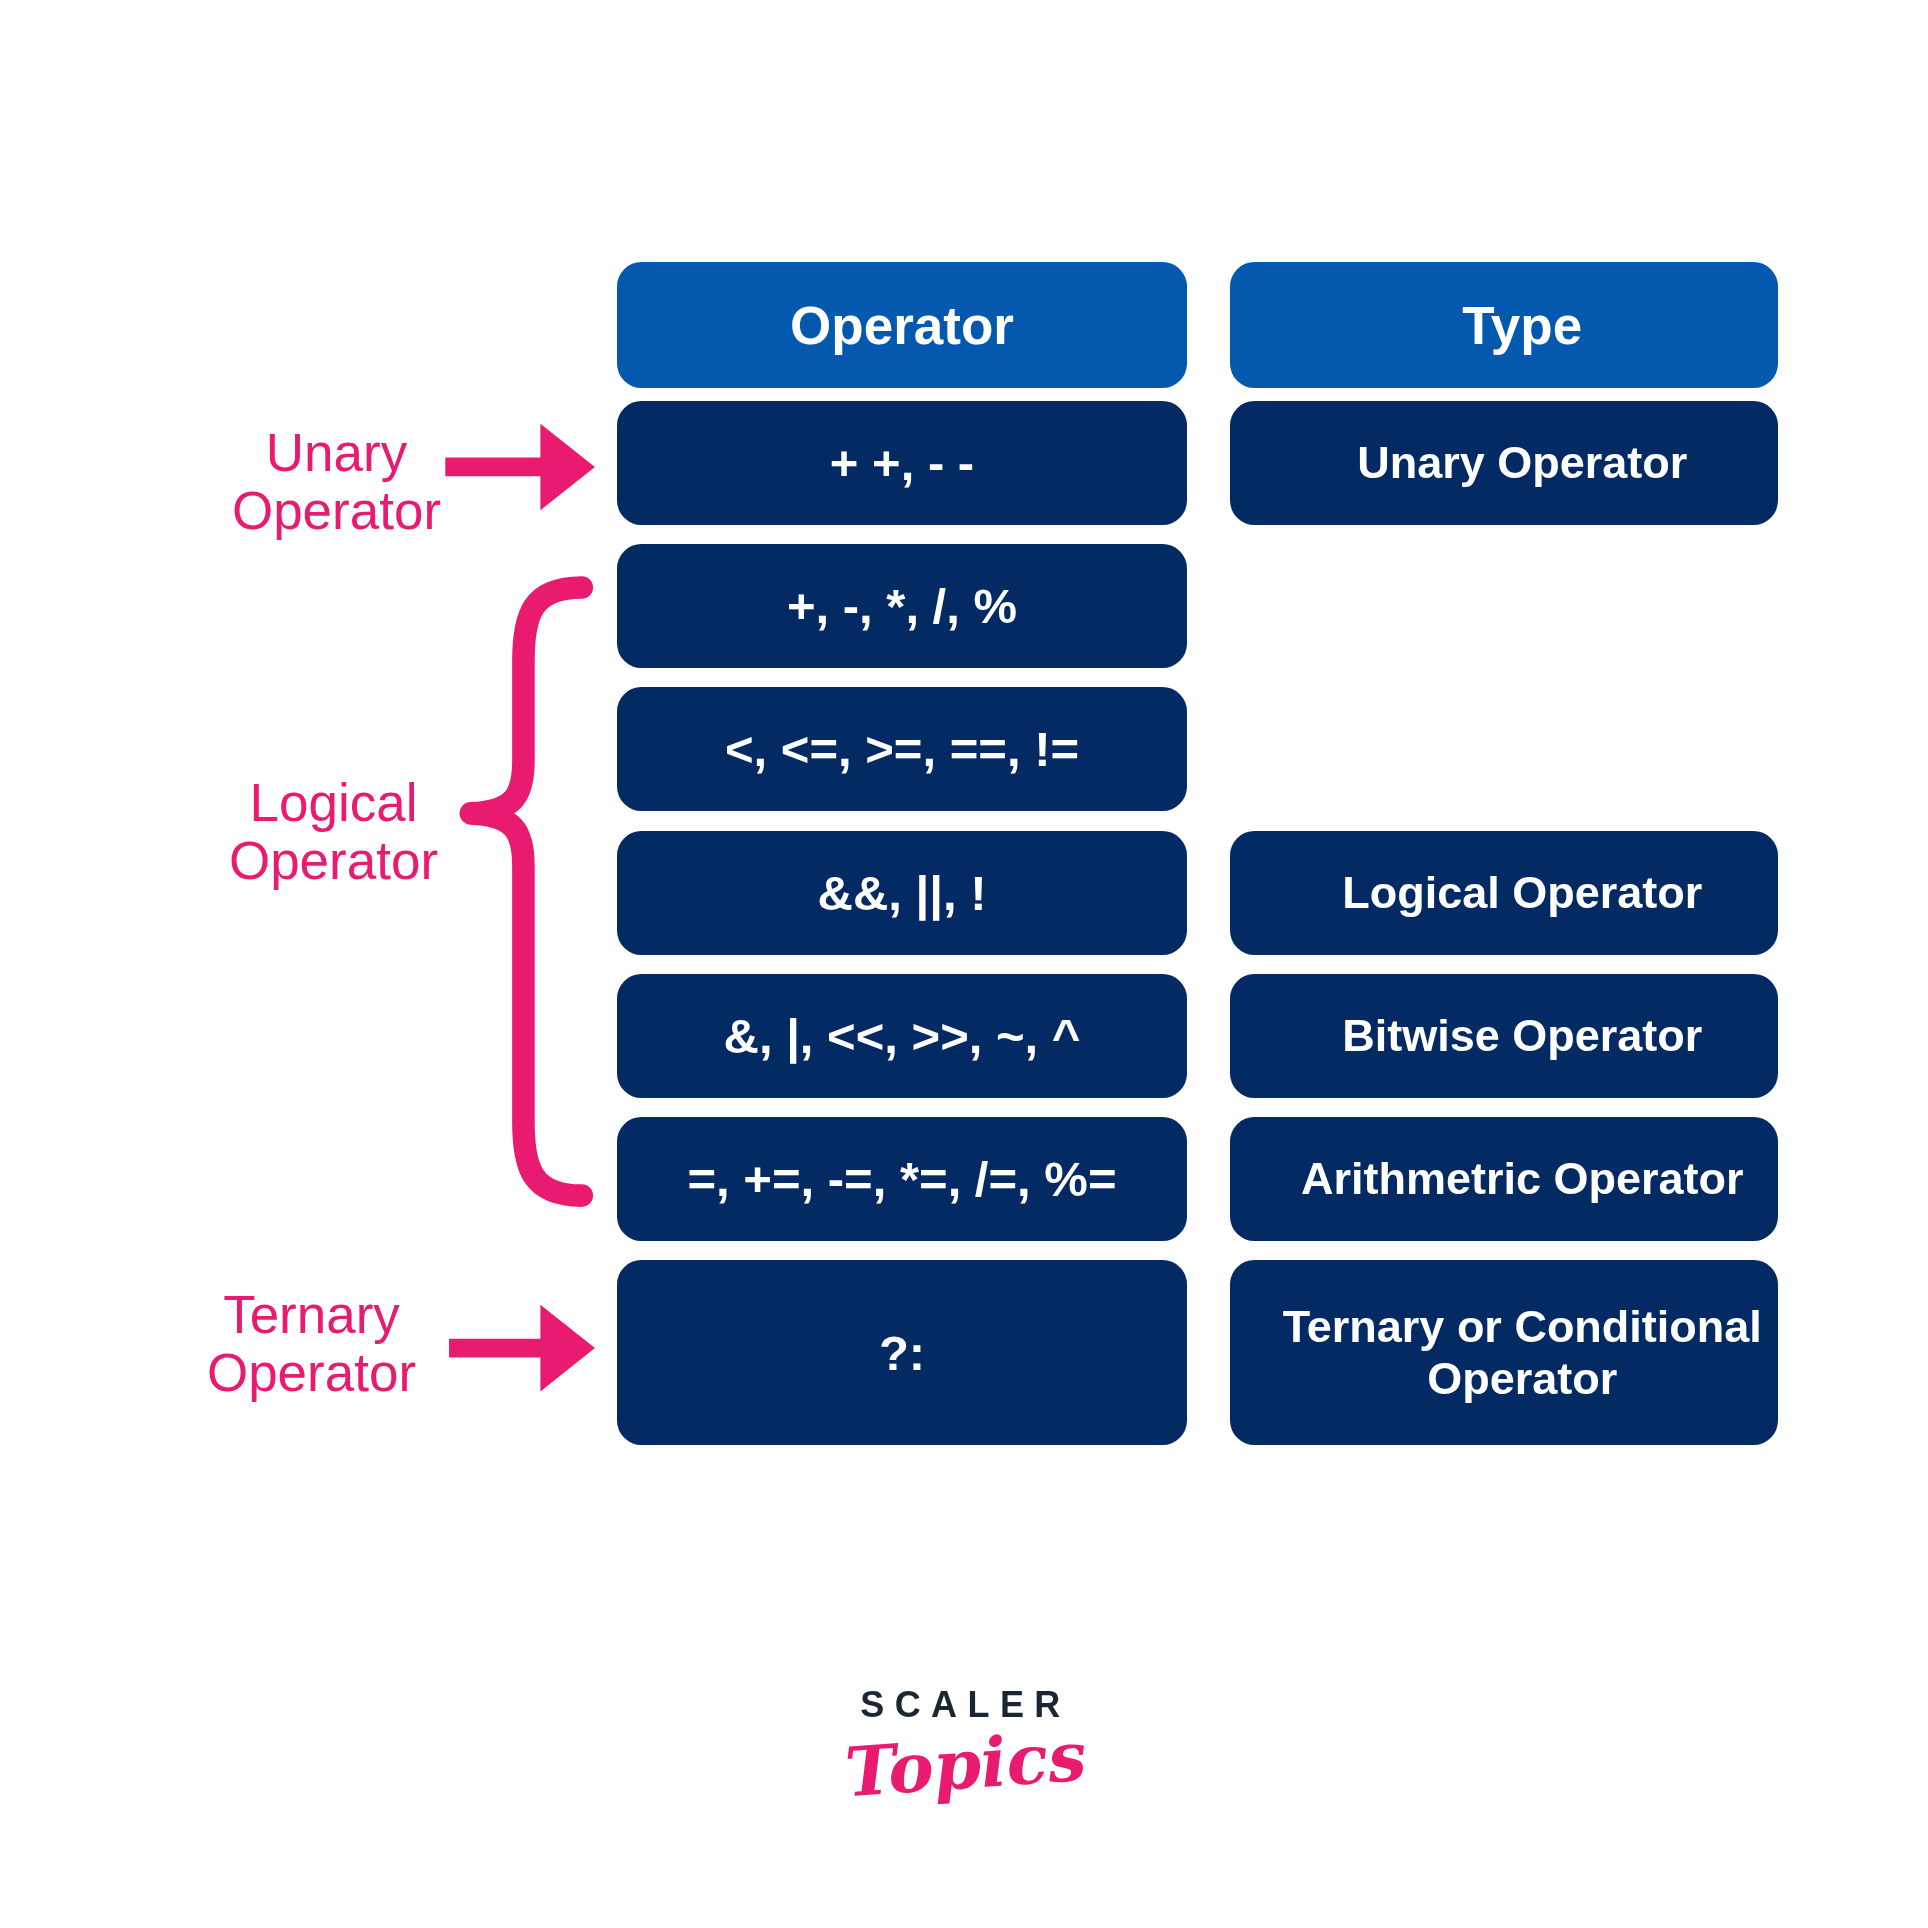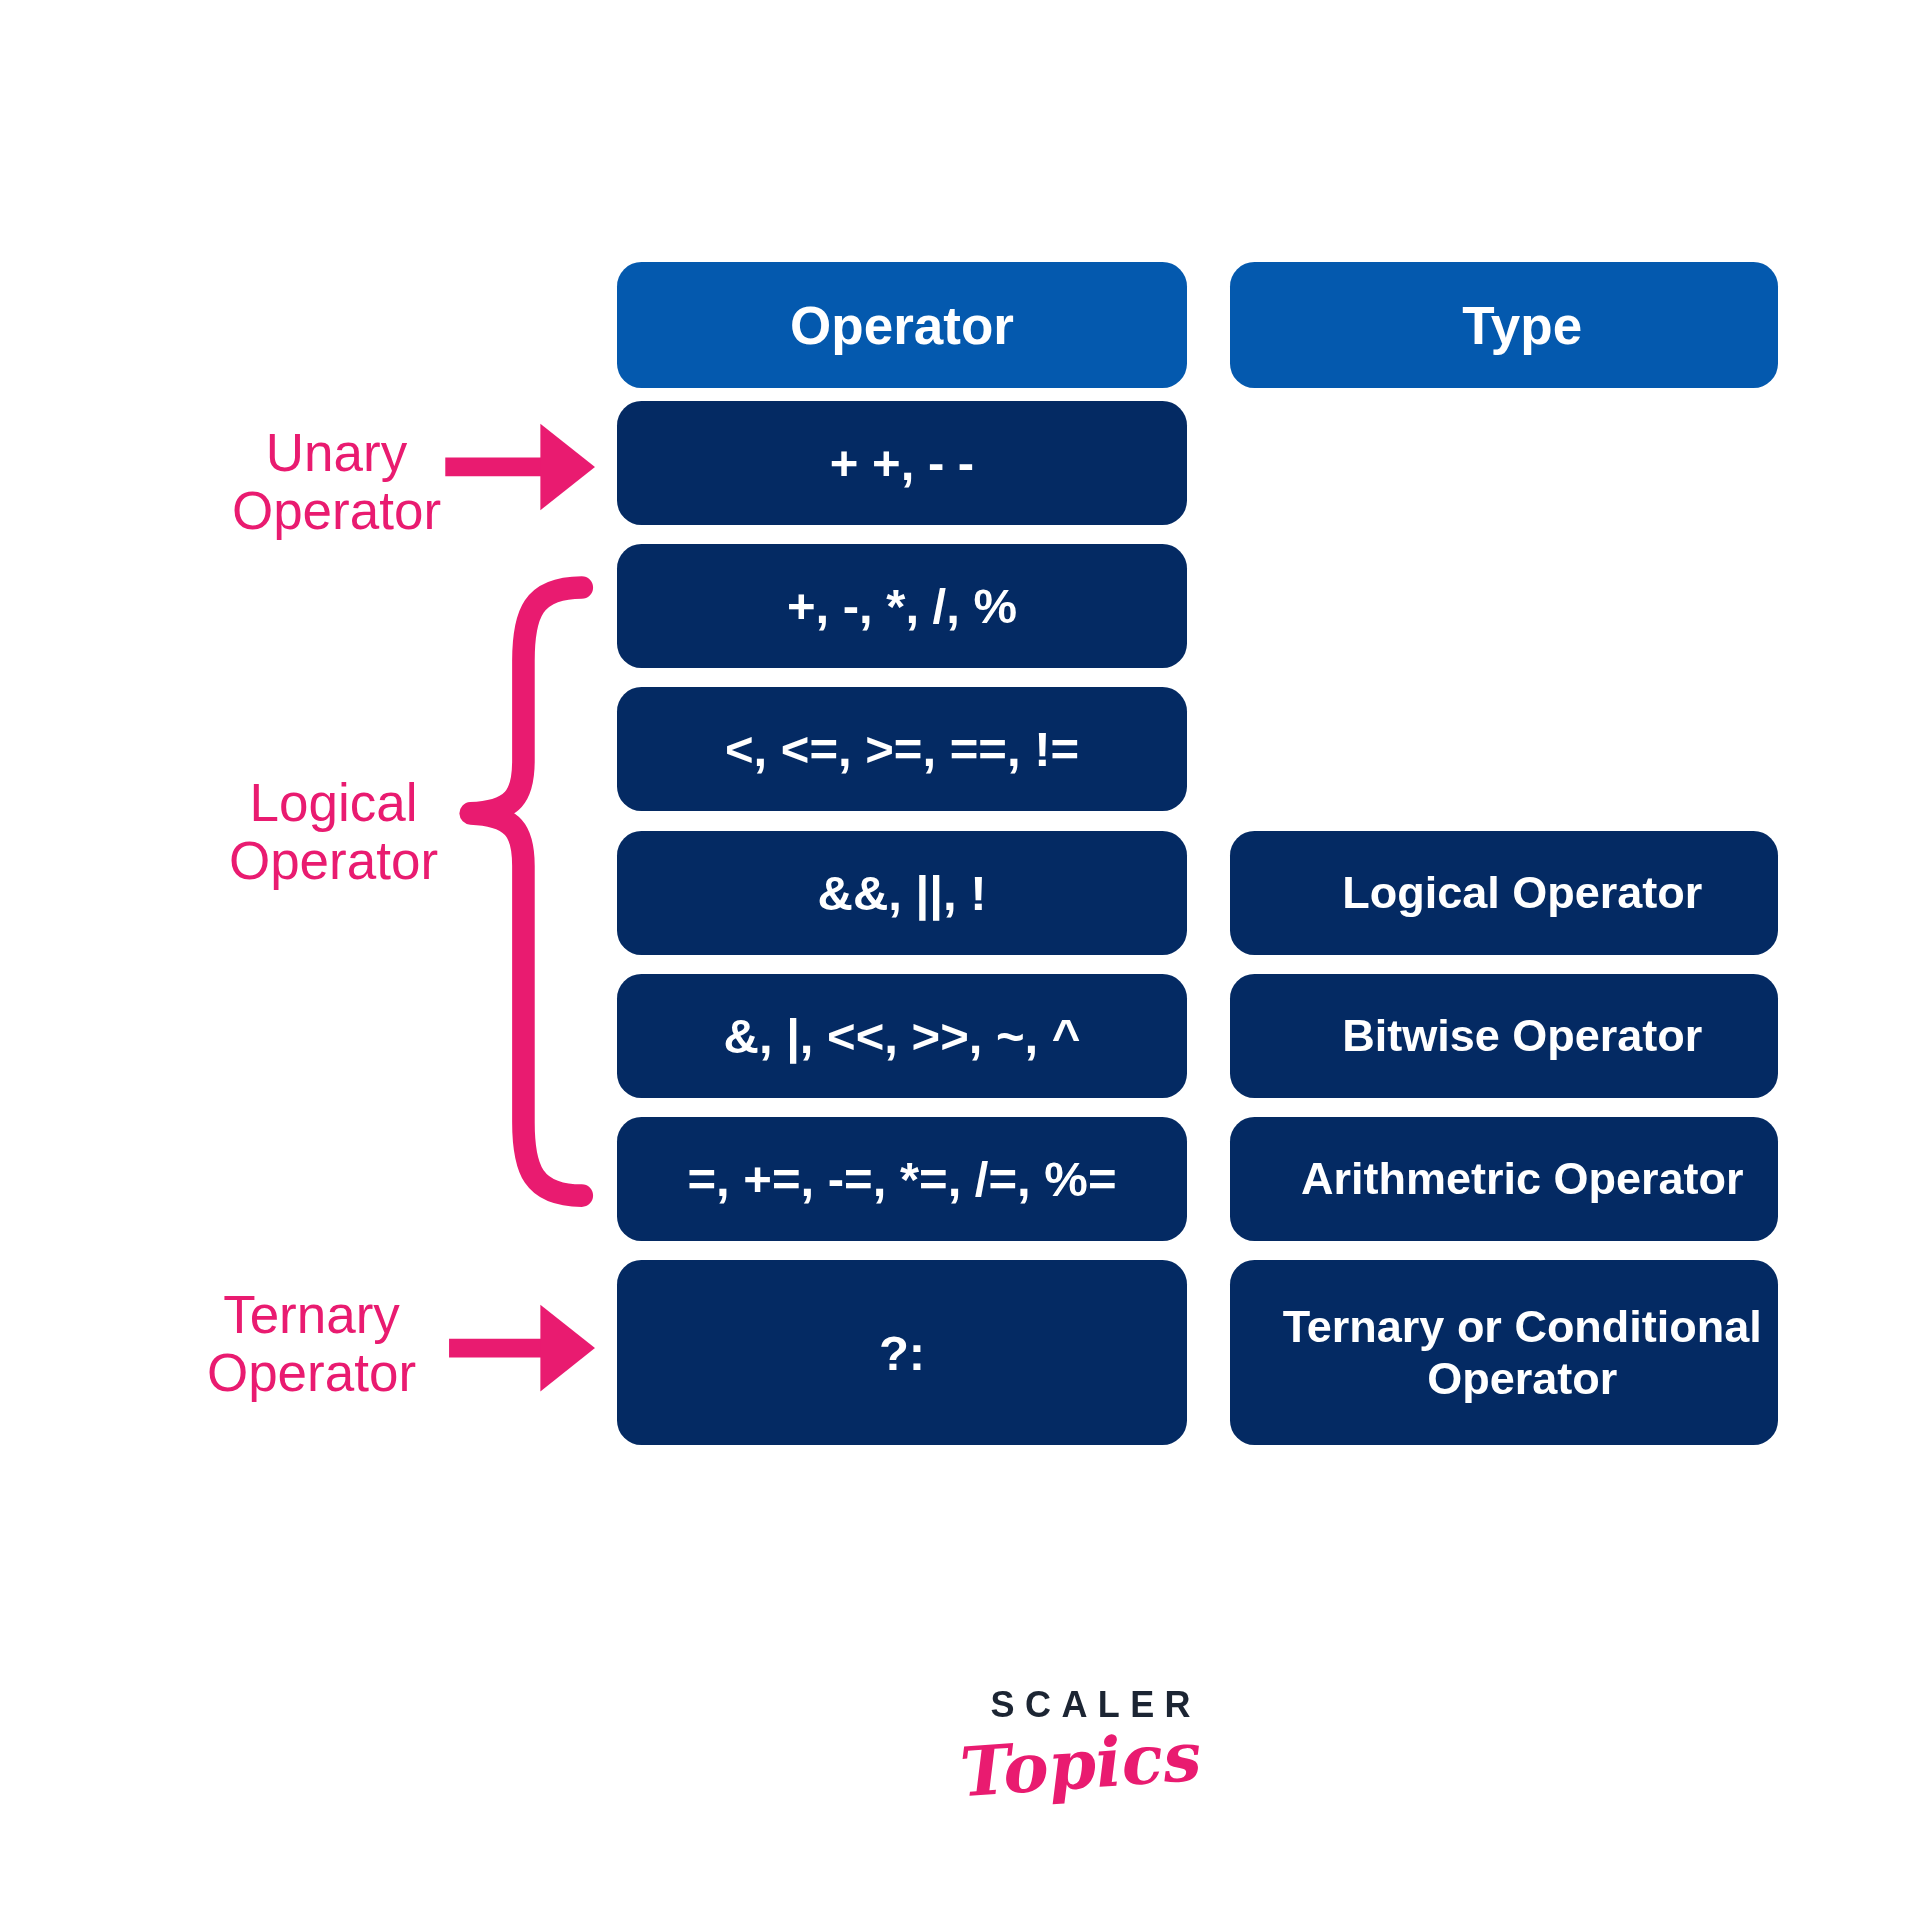--- a/index.html
+++ b/index.html
@@ -19,21 +19,21 @@
   .op-cell{font-size:49px;}
   .type-cell{font-size:45px;line-height:1.15;}
   .h132{height:124px;}
   .h196{height:185px;}
   .hdr{top:262px;height:126px;}
   .pink-label{
     position:absolute;width:471px;text-align:center;color:#E91B70;
     font-size:53px;font-weight:normal;line-height:58px;
   }
   #overlay{position:absolute;left:0;top:0;width:1928px;height:1928px;pointer-events:none;}
-  #logo{position:absolute;left:730px;top:1684px;width:471px;text-align:right;}
+  #logo{position:absolute;left:730px;top:1684px;width:471px;text-align:center;}
   #logo .scaler{
     font-size:36px;font-weight:bold;letter-spacing:10.4px;color:#1C2533;display:block;
   }
   #logo .topics{
     display:inline-block;margin-top:3.8px;font-family:"DejaVu Serif", serif;
     font-style:italic;font-weight:bold;font-size:68px;color:#E91B70;
     transform:rotate(-4deg);line-height:1;
   }
 </style>
 </head>
@@ -63,20 +63,23 @@
   <div class="cell row-cell op-col op-cell h132" style="top:974px">
       <span>&amp;, |, &lt;&lt;, &gt;&gt;, ~, ^</span>
     </div>
   <div class="cell row-cell op-col op-cell h132" style="top:1117px">
       <span>=, +=, -=, *=, /=, %=</span>
     </div>
   <div class="cell row-cell op-col op-cell h196" style="top:1260px">
       <span>?:</span>
     </div>
 
+  <div class="cell row-cell type-col type-cell h132" style="top:401px">
+      <span>Unary Operator</span>
+    </div>
   <div class="cell row-cell type-col type-cell h132" style="top:831px">
       <span>Logical Operator</span>
     </div>
   <div class="cell row-cell type-col type-cell h132" style="top:974px">
       <span>Bitwise Operator</span>
     </div>
   <div class="cell row-cell type-col type-cell h132" style="top:1117px">
       <span>Arithmetric  Operator</span>
     </div>
   <div class="cell row-cell type-col type-cell h196" style="top:1260px">

